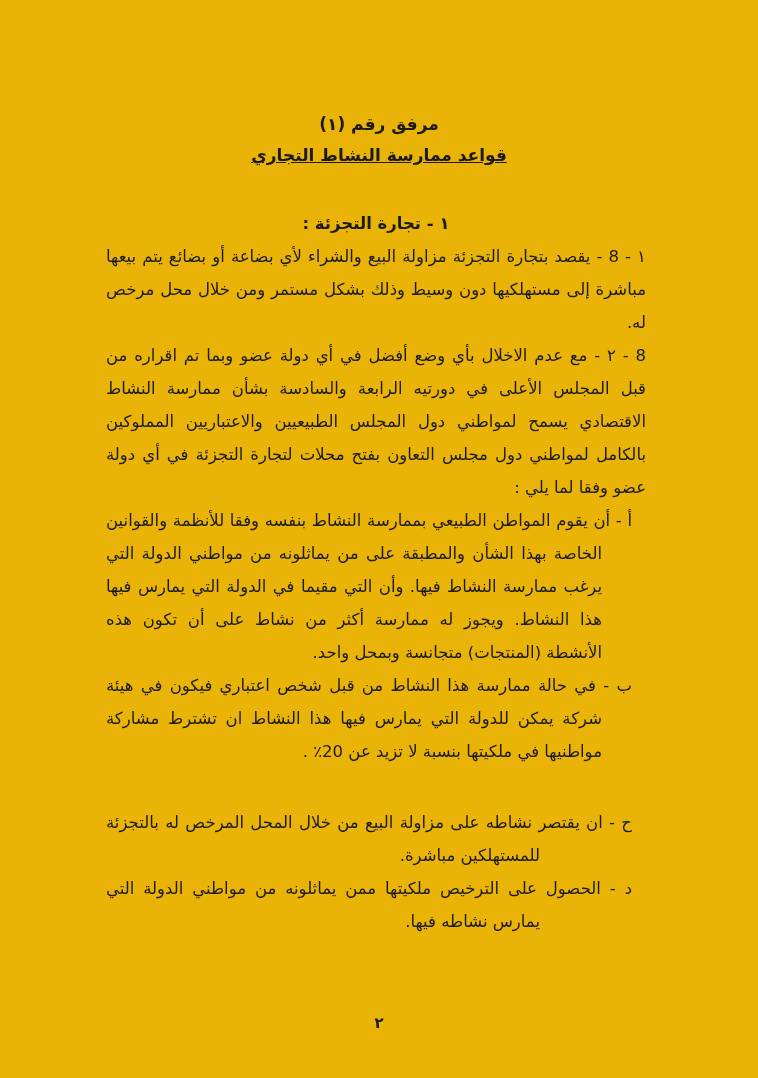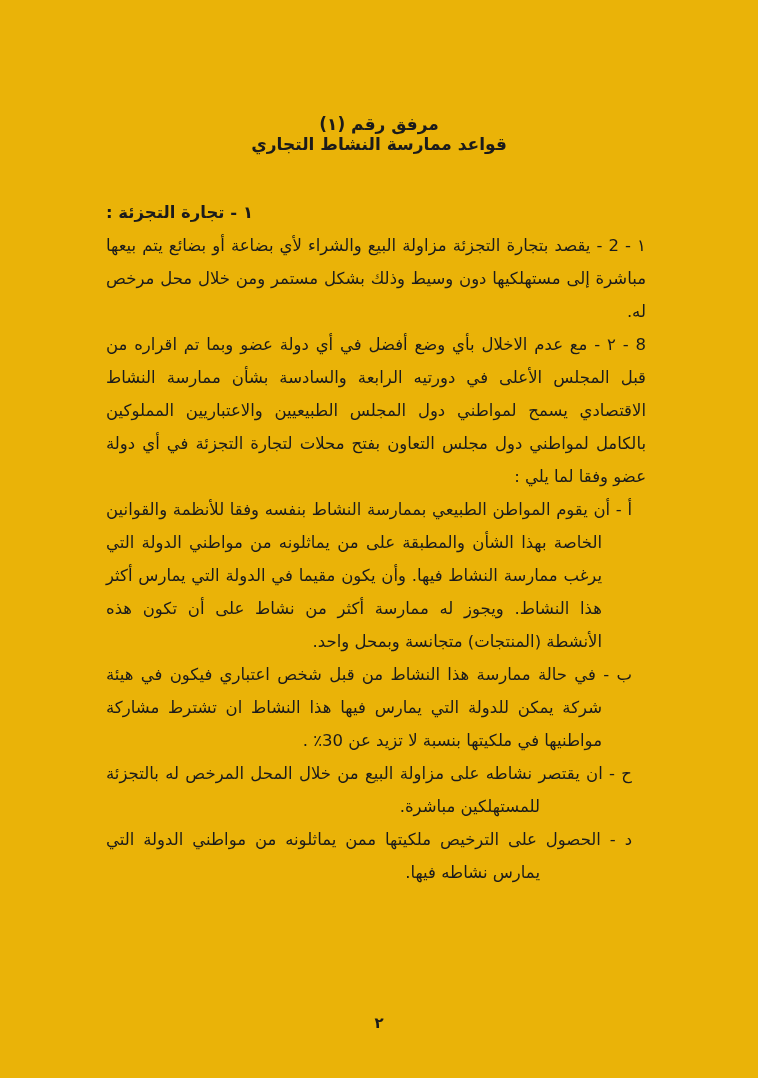--- a/index.html
+++ b/index.html
@@ -20,45 +20,48 @@
     text-align: center;
   }
   .doc-title {
     font-size: 17px;
     font-weight: bold;
     letter-spacing: 0.3px;
   }
   .doc-subtitle {
     font-size: 17px;
     font-weight: bold;
+    margin-top: 11px;
     letter-spacing: 0.3px;
+    text-decoration: underline;
   }
   .doc-body {
     margin: 42px 112px 0 106px;
     font-size: 16.5px;
     line-height: 33px;
     text-align: justify;
   }
   .section-heading {
     font-weight: bold;
-    text-align: left;
+    text-align: center;
   }
   .para {
     text-align: justify;
   }
   .sub-item {
     padding-right: 44px;
     text-indent: -30px;
     text-align: justify;
   }
   .sub-item.deep {
     padding-right: 106px;
     text-indent: -92px;
   }
   .sub-item.spaced {
+    margin-top: 38px;
   }
   .doc-footer {
     position: absolute;
     top: 1014px;
     left: 0;
     width: 100%;
     text-align: center;
     font-size: 15px;
     font-weight: bold;
     color: #1b1b1b;
@@ -70,27 +73,27 @@
 <div class="page">
 
   <header class="doc-header">
     <div class="doc-title">مرفق رقم (١)</div>
     <div class="doc-subtitle">قواعد ممارسة النشاط التجاري</div>
   </header>
 
   <main class="doc-body">
     <div class="section-heading">١ - تجارة التجزئة :</div>
 
-    <p class="para">١ - 2 - يقصد بتجارة التجزئة مزاولة البيع والشراء لأي بضاعة أو بضائع يتم بيعها مباشرة إلى مستهلكيها دون وسيط وذلك بشكل مستمر ومن خلال محل مرخص له.</p>
+    <p class="para">١ - 8 - يقصد بتجارة التجزئة مزاولة البيع والشراء لأي بضاعة أو بضائع يتم بيعها مباشرة إلى مستهلكيها دون وسيط وذلك بشكل مستمر ومن خلال محل مرخص له.</p>
 
     <p class="para">8 - ٢ - مع عدم الاخلال بأي وضع أفضل في أي دولة عضو وبما تم اقراره من قبل المجلس الأعلى في دورتيه الرابعة والسادسة بشأن ممارسة النشاط الاقتصادي يسمح لمواطني دول المجلس الطبيعيين والاعتباريين المملوكين بالكامل لمواطني دول مجلس التعاون بفتح محلات لتجارة التجزئة في أي دولة عضو وفقا لما يلي :</p>
 
-    <p class="sub-item">أ - أن يقوم المواطن الطبيعي بممارسة النشاط بنفسه وفقا للأنظمة والقوانين الخاصة بهذا الشأن والمطبقة على من يماثلونه من مواطني الدولة التي يرغب ممارسة النشاط فيها. وأن يكون مقيما في الدولة التي يمارس أكثر هذا النشاط. ويجوز له ممارسة أكثر من نشاط على أن تكون هذه الأنشطة (المنتجات) متجانسة وبمحل واحد.</p>
+    <p class="sub-item">أ - أن يقوم المواطن الطبيعي بممارسة النشاط بنفسه وفقا للأنظمة والقوانين الخاصة بهذا الشأن والمطبقة على من يماثلونه من مواطني الدولة التي يرغب ممارسة النشاط فيها. وأن التي مقيما في الدولة التي يمارس فيها هذا النشاط. ويجوز له ممارسة أكثر من نشاط على أن تكون هذه الأنشطة (المنتجات) متجانسة وبمحل واحد.</p>
 
-    <p class="sub-item">ب - في حالة ممارسة هذا النشاط من قبل شخص اعتباري فيكون في هيئة شركة يمكن للدولة التي يمارس فيها هذا النشاط ان تشترط مشاركة مواطنيها في ملكيتها بنسبة لا تزيد عن 30٪ .</p>
+    <p class="sub-item">ب - في حالة ممارسة هذا النشاط من قبل شخص اعتباري فيكون في هيئة شركة يمكن للدولة التي يمارس فيها هذا النشاط ان تشترط مشاركة مواطنيها في ملكيتها بنسبة لا تزيد عن 20٪ .</p>
 
     <p class="sub-item spaced deep">ح - ان يقتصر نشاطه على مزاولة البيع من خلال المحل المرخص له بالتجزئة للمستهلكين مباشرة.</p>
 
     <p class="sub-item deep">د - الحصول على الترخيص ملكيتها ممن يماثلونه من مواطني الدولة التي يمارس نشاطه فيها.</p>
   </main>
 
   <footer class="doc-footer">٢</footer>
 
 </div>
 

